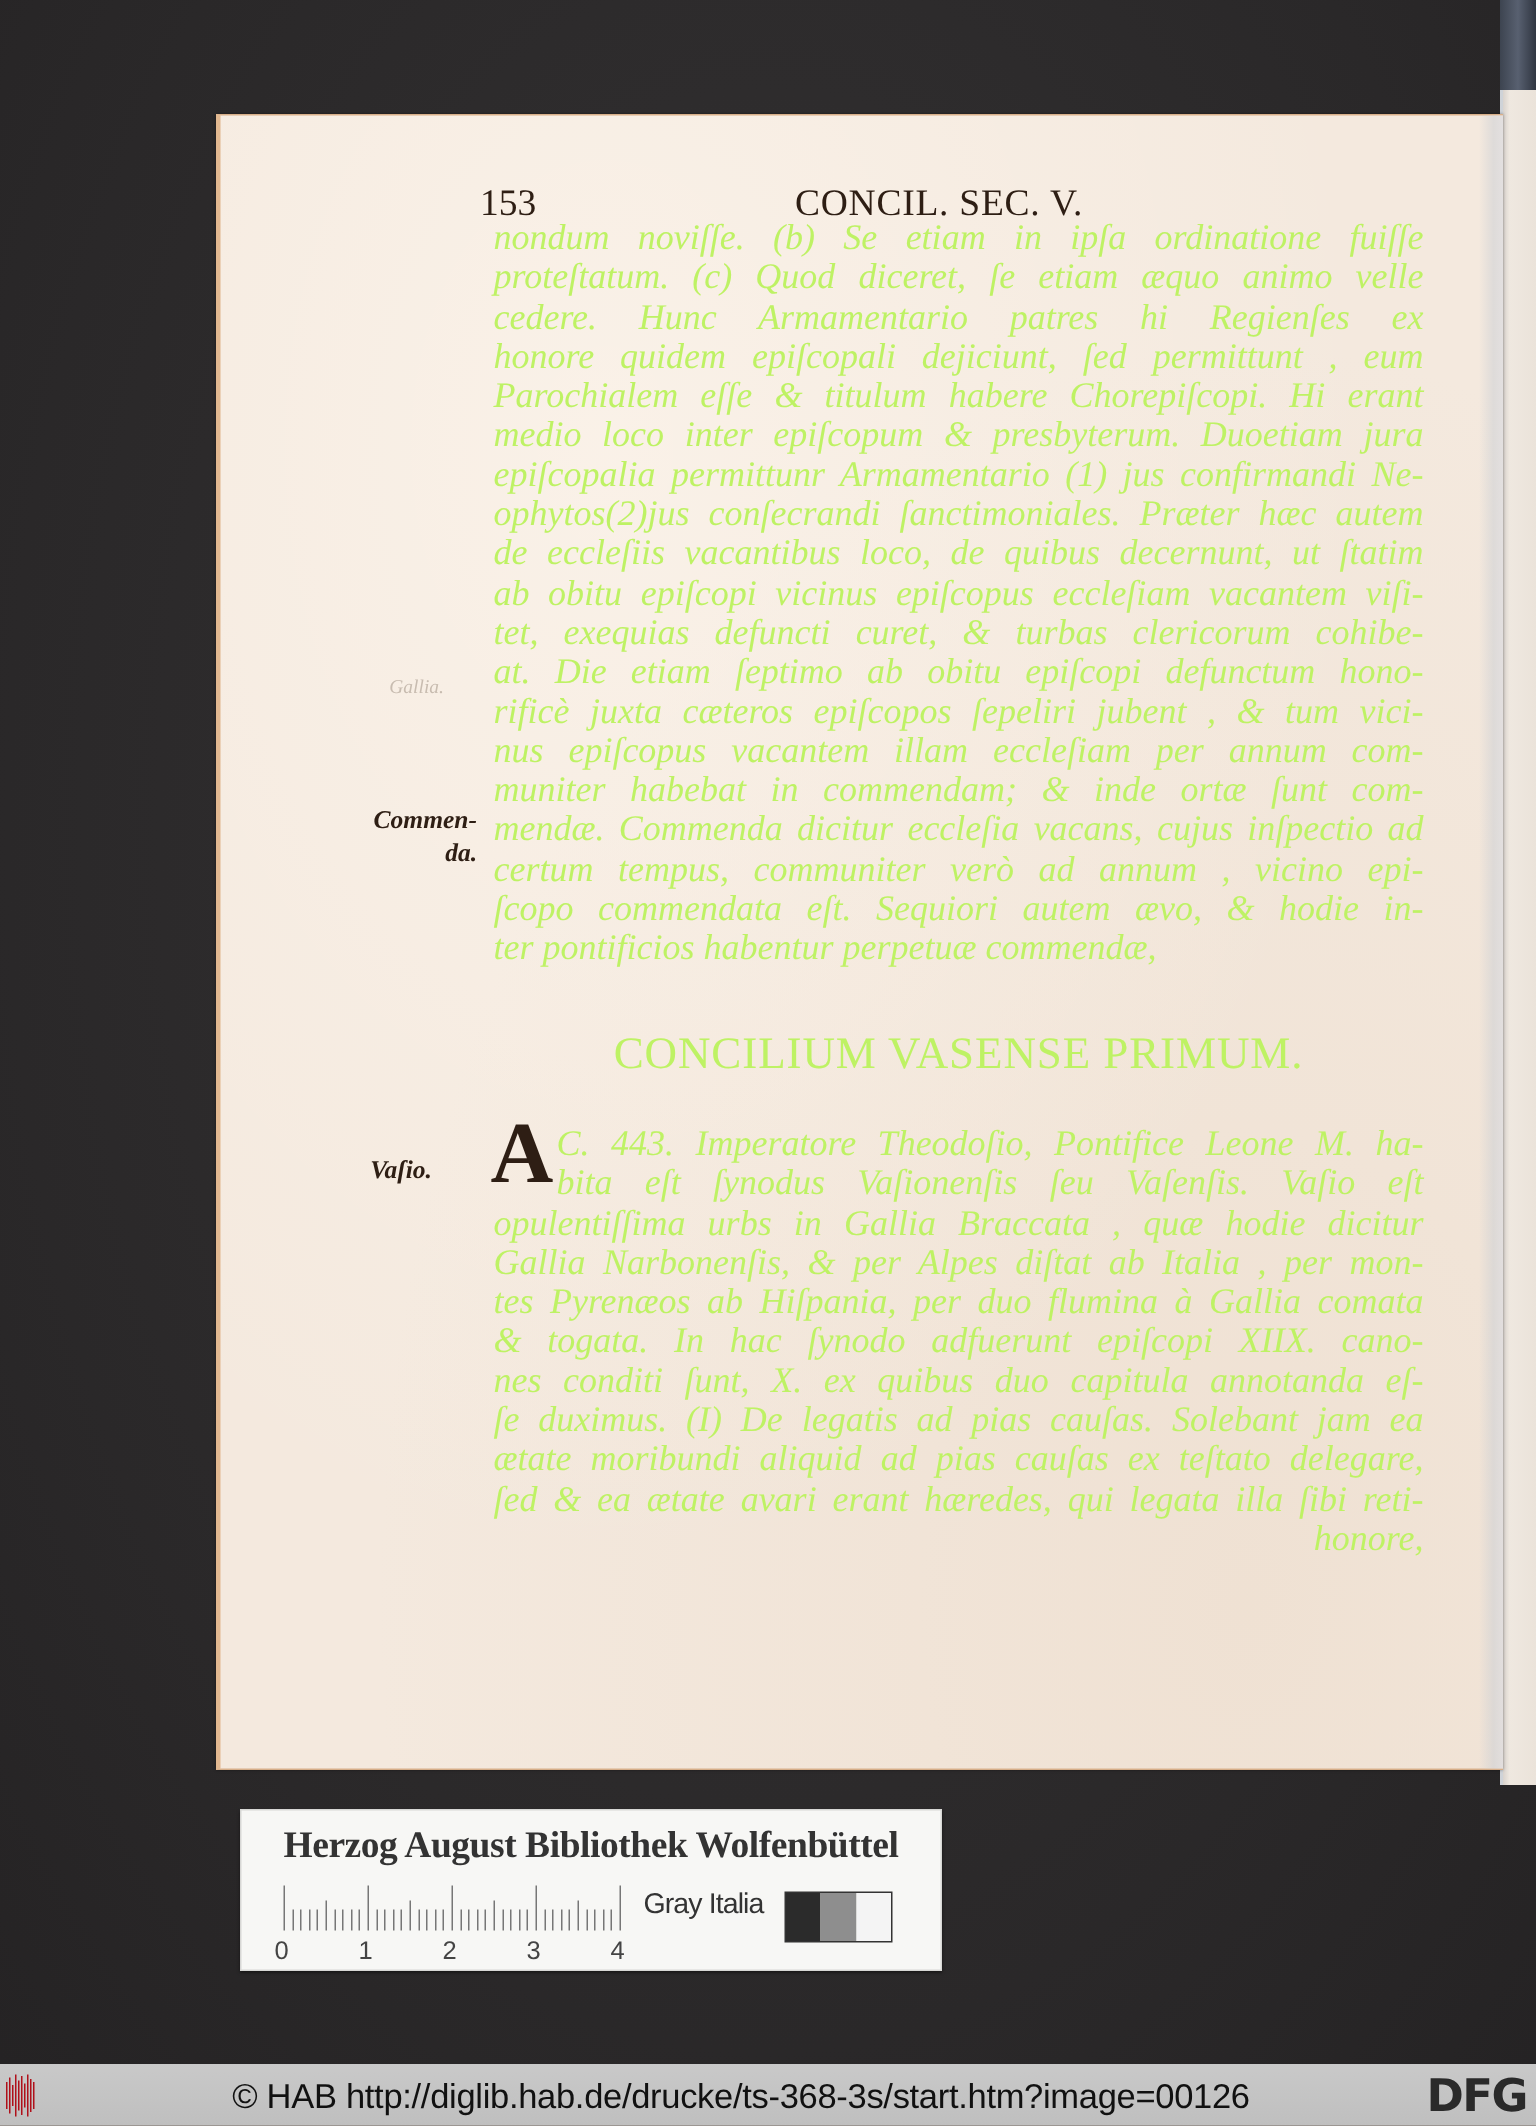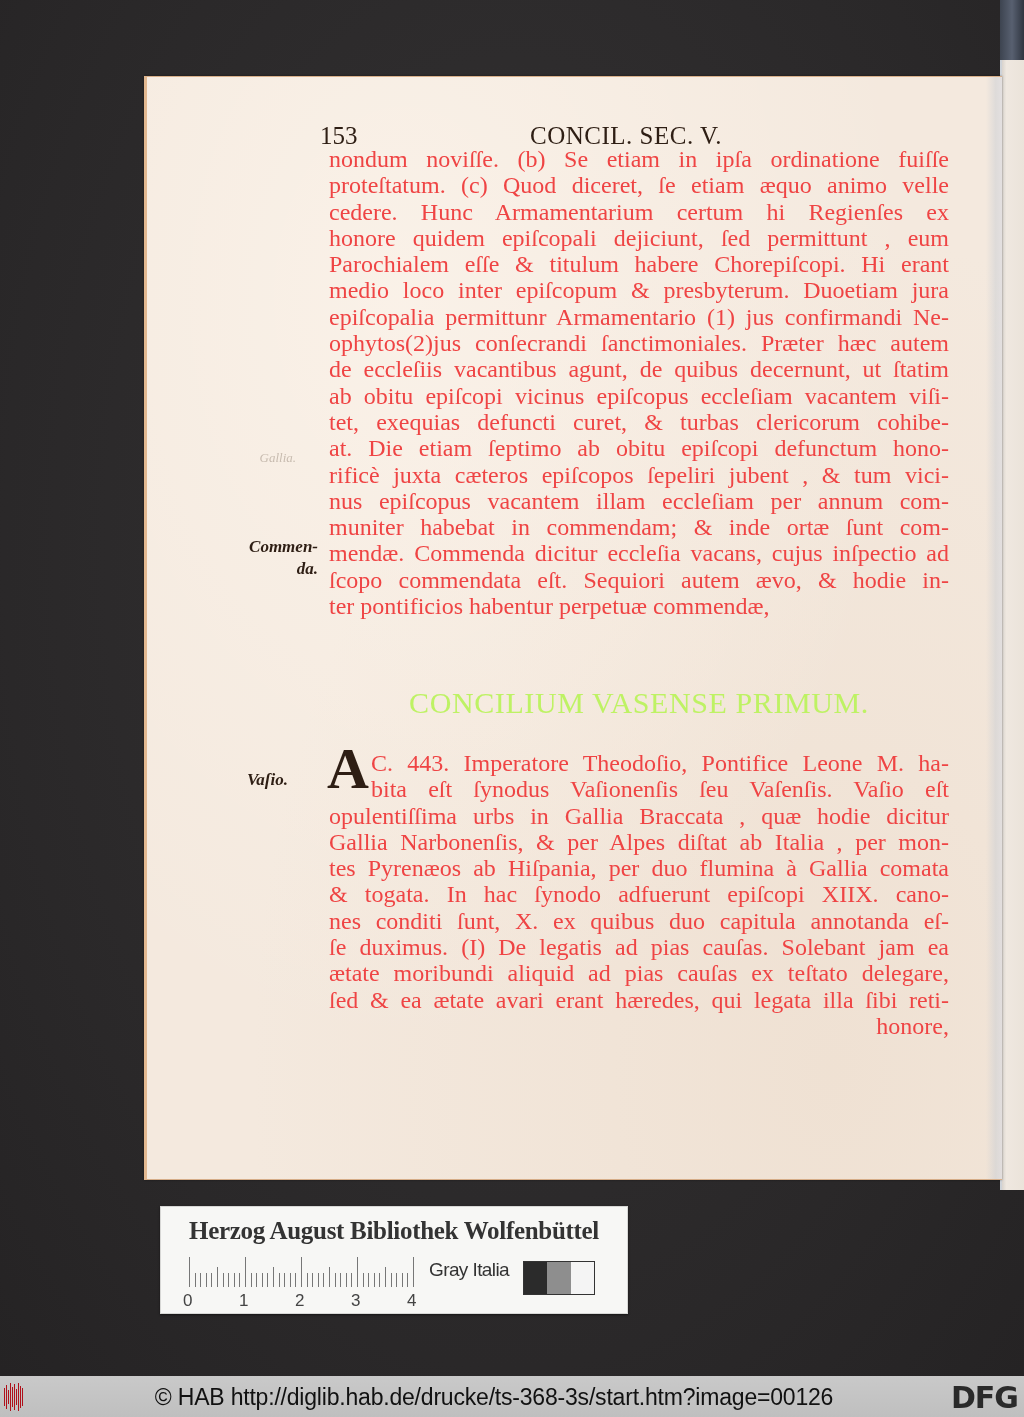--- a/index.html
+++ b/index.html
@@ -39,21 +39,21 @@
     }
     .header-row {
       position: absolute; top: 122px; left: 320px; width: 640px; height: 32px;
     }
     .page-number { position: absolute; left: 0; top: 0; font-size: 25px; color: #2e1e14; }
     .running-head { position: absolute; left: 210px; top: 0; font-size: 25px; color: #2e1e14; letter-spacing: 0.5px; }
     .body-block { position: absolute; left: 329px; width: 620px; }
     .line {
       height: 26.3px; line-height: 26.3px; white-space: nowrap;
       text-align: justify; text-align-last: justify;
-      font-size: 24px; color: #ef4444;
+      font-size: 24px; color: #bef264; font-style: italic;
     }
     .line.last { text-align-last: left; }
     .line.right { text-align: right; text-align-last: right; }
     .block1 { top: 146px; }
     .block2 { top: 750px; }
     .section-title {
       position: absolute; top: 686px; left: 329px; width: 620px;
       text-align: center; font-size: 30px; color: #bef264; letter-spacing: 0.6px;
     }
     .dropcap {
@@ -132,34 +132,35 @@
 </div>
 
 <div class="header-row">
   <span class="page-number">153</span>
   <span class="running-head">CONCIL. SEC. V.</span>
 </div>
 
 <div class="body-block block1">
   <div class="line">nondum noviſſe. (b)  Se  etiam in ipſa ordinatione  fuiſſe</div>
   <div class="line">proteſtatum. (c) Quod diceret, ſe etiam æquo  animo velle</div>
-  <div class="line">cedere.     Hunc Armamentarium certum hi Regienſes  ex</div>
+  <div class="line">cedere.     Hunc Armamentario patres hi Regienſes  ex</div>
   <div class="line">honore quidem epiſcopali dejiciunt, ſed permittunt , eum</div>
   <div class="line">Parochialem eſſe &amp; titulum habere Chorepiſcopi.  Hi erant</div>
   <div class="line">medio loco inter epiſcopum &amp; presbyterum. Duoetiam jura</div>
   <div class="line">epiſcopalia permittunr Armamentario (1) jus confirmandi Ne-</div>
   <div class="line">ophytos(2)jus conſecrandi ſanctimoniales. Præter hæc autem</div>
-  <div class="line">de eccleſiis vacantibus agunt, de quibus decernunt, ut ſtatim</div>
+  <div class="line">de eccleſiis vacantibus loco, de quibus decernunt, ut ſtatim</div>
   <div class="line">ab obitu epiſcopi vicinus epiſcopus  eccleſiam vacantem viſi-</div>
   <div class="line">tet, exequias defuncti curet,  &amp; turbas  clericorum  cohibe-</div>
   <div class="line">at.   Die etiam ſeptimo ab obitu epiſcopi defunctum hono-</div>
   <div class="line">rificè juxta cæteros epiſcopos ſepeliri jubent  ,  &amp; tum vici-</div>
   <div class="line">nus epiſcopus   vacantem  illam  eccleſiam per annum com-</div>
   <div class="line">muniter habebat in commendam;   &amp; inde ortæ ſunt com-</div>
   <div class="line">mendæ. Commenda dicitur eccleſia vacans, cujus inſpectio ad</div>
+  <div class="line">certum tempus, communiter verò ad annum ,  vicino  epi-</div>
   <div class="line">ſcopo commendata eſt.   Sequiori autem ævo, &amp; hodie in-</div>
   <div class="line last">ter pontificios habentur  perpetuæ commendæ,</div>
 </div>
 
 <div class="marginal faint marginal-regiani">Gallia.</div>
 <div class="marginal marginal-commenda">Commen- da.</div>
 
 <div class="section-title">CONCILIUM VASENSE PRIMUM.</div>
 
 <div class="dropcap">A</div>

